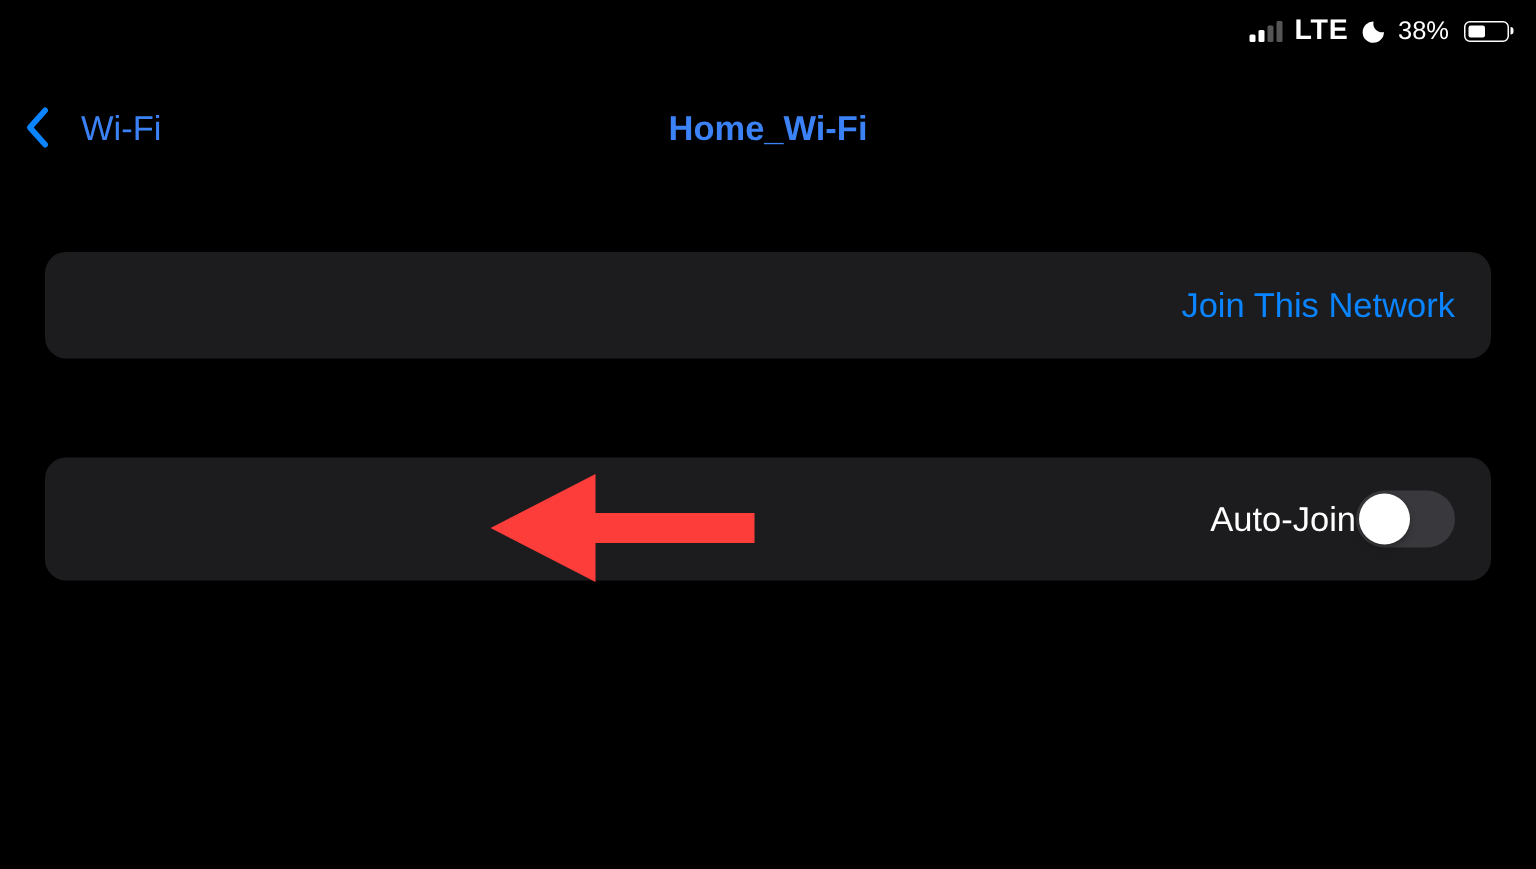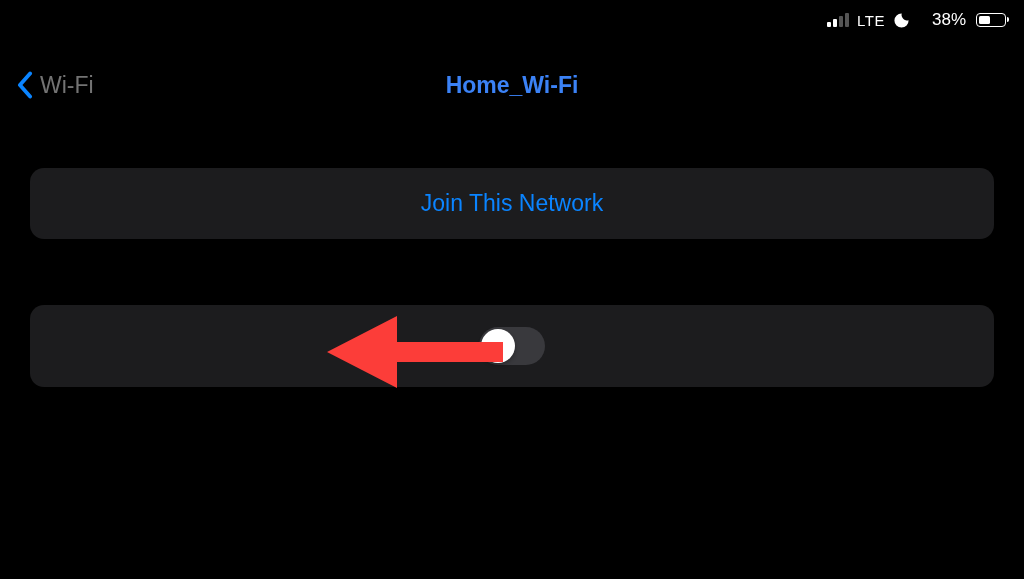--- a/index.html
+++ b/index.html
@@ -34,34 +34,34 @@
     }
     .signal-bar {
       width: 4px;
       background: #fff;
       border-radius: 1px;
     }
     .signal-bar.dim {
       background: #555;
     }
     .lte-text {
-      font-size: 15px;
+      font-size: 19px;
       letter-spacing: 0.5px;
-      font-weight: 400;
+      font-weight: 700;
       margin-left: 2px;
     }
     .moon-icon {
       width: 17px;
       height: 17px;
       display: inline-block;
       margin-left: 2px;
     }
     .battery-text {
       font-size: 17px;
-      margin-left: 16px;
+      margin-left: 2px;
     }
     .battery-icon {
       width: 30px;
       height: 14px;
       border: 1.5px solid #fff;
       border-radius: 4px;
       position: relative;
       margin-left: 4px;
     }
     .battery-icon::after {
@@ -89,22 +89,22 @@
       right: 0;
       height: 50px;
       display: flex;
       align-items: center;
     }
     .back-button {
       position: absolute;
       left: 16px;
       display: flex;
       align-items: flex-end;
-      gap: 6px;
-      color: #737373;
+      gap: 20px;
+      color: #3b82f6;
       font-size: 23px;
       cursor: pointer;
     }
     .chevron-back {
       width: 18px;
       height: 28px;
     }
     .nav-title {
       position: absolute;
       left: 50%;
@@ -119,21 +119,21 @@
       left: 30px;
       right: 30px;
     }
     .cell {
       background: #1c1c1e;
       border-radius: 14px;
       padding: 22px 24px;
       margin-bottom: 66px;
       display: flex;
       align-items: center;
-      justify-content: center;
+      justify-content: flex-end;
       cursor: pointer;
     }
     .cell:last-child {
       margin-bottom: 0;
     }
     .cell-label-blue {
       color: #0a84ff;
       font-size: 23px;
       font-weight: 400;
     }
@@ -198,20 +198,21 @@
     <span>Wi-Fi</span>
   </div>
   <div class="nav-title">Home_Wi-Fi</div>
 </div>
 
 <div class="content">
   <div class="cell">
     <span class="cell-label-blue">Join This Network</span>
   </div>
   <div class="cell">
+    <span class="cell-label-white">Auto-Join</span>
     <div class="toggle">
       <div class="toggle-knob"></div>
     </div>
   </div>
 </div>
 
 <svg class="annotation-arrow" width="190" height="80" viewBox="0 0 190 80">
   <polygon fill="#fc3d39" points="0,40 70,4 70,30 176,30 176,50 70,50 70,76"></polygon>
 </svg>
 

